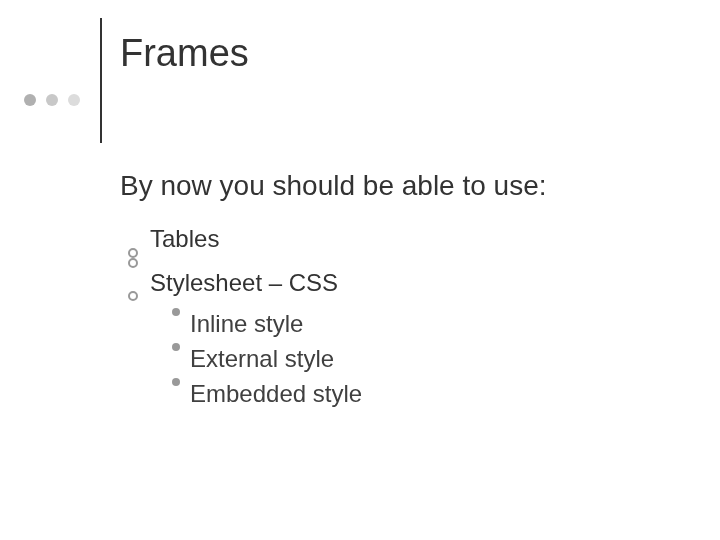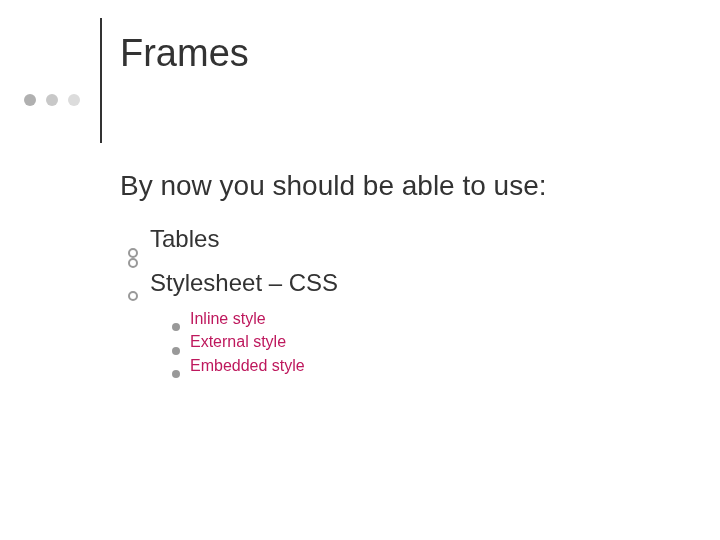--- a/index.html
+++ b/index.html
@@ -84,25 +84,25 @@
       flex-shrink: 0;
       position: relative;
       top: 2px;
     }
     .list-level-2 {
       list-style: none;
       margin-left: 52px;
       margin-top: 8px;
     }
     .list-level-2 li {
-      font-size: 16px;
-      color: #be185d;
+      font-size: 24px;
+      color: #404040;
       line-height: 1.45;
       display: flex;
-      align-items: flex-end;
+      align-items: flex-start;
     }
     .solid-bullet {
       display: inline-block;
       width: 8px;
       height: 8px;
       background: #999999;
       border-radius: 50%;
       margin-right: 10px;
       flex-shrink: 0;
       position: relative;

